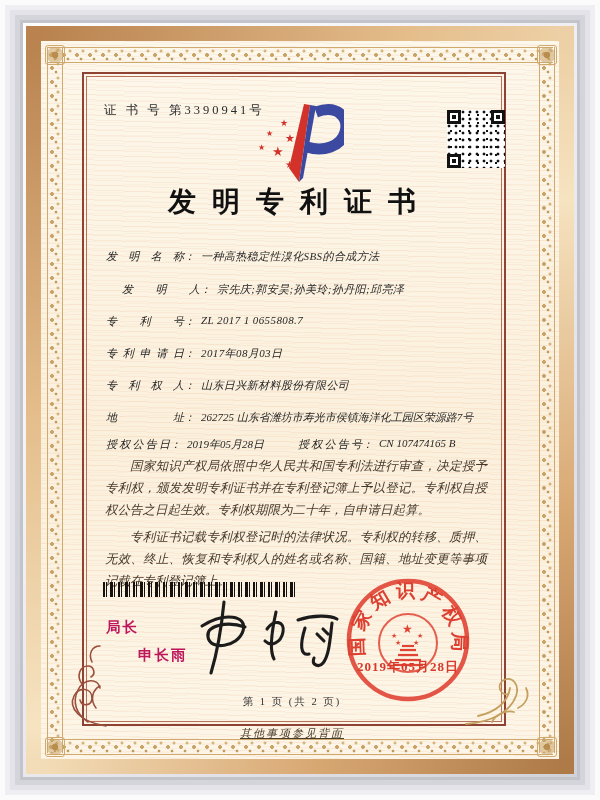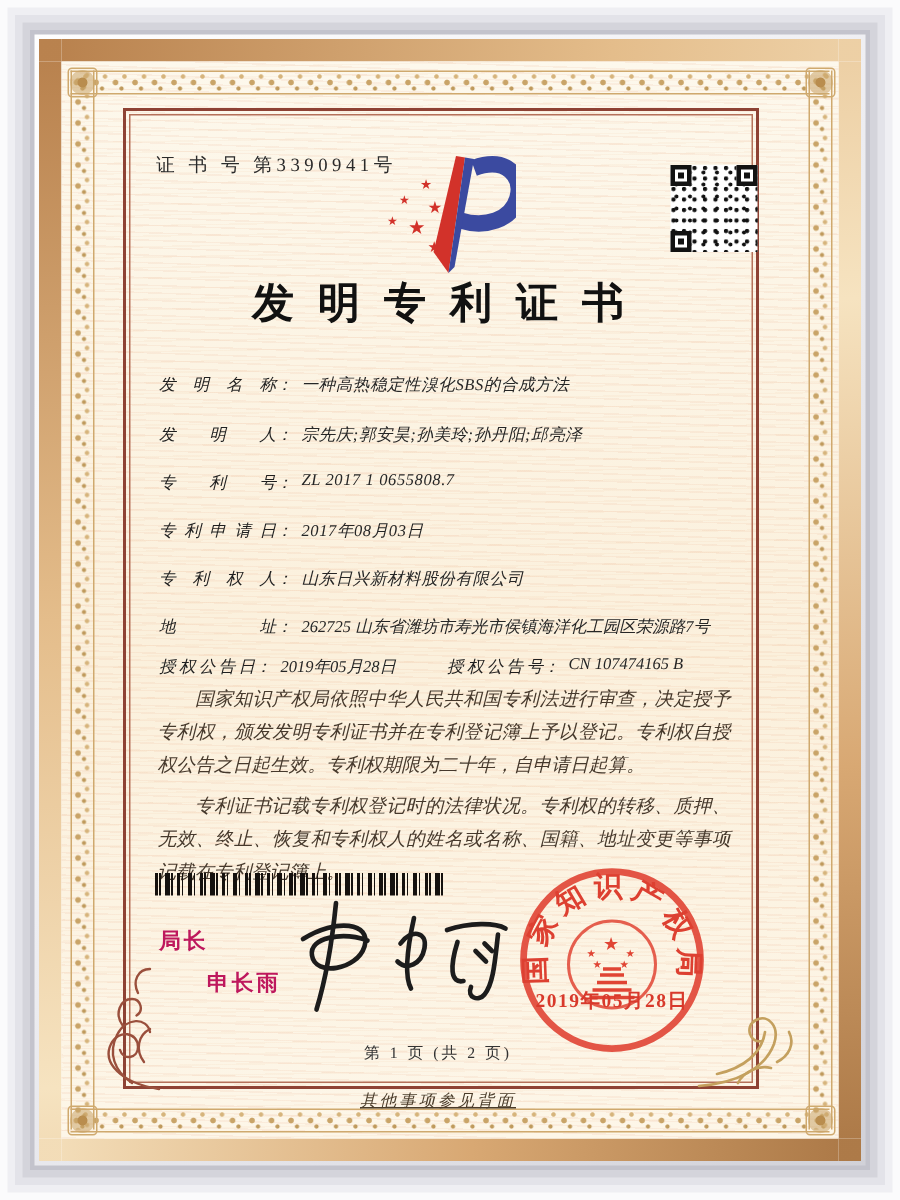--- a/index.html
+++ b/index.html
@@ -113,21 +113,21 @@
   <div class="fp tl"></div>
   <div class="fp tr"></div>
   <div class="fp bl"></div>
 </div>
 
 <div class="abs title">发明专利证书</div>
 
 <div class="abs row" style="top:249px;">
   <span class="lab">发明名称</span><span class="col">：</span><span class="val">一种高热稳定性溴化SBS的合成方法</span>
 </div>
-<div class="abs row" style="top:282px;">
+<div class="abs row" style="top:282px;margin-left:16px;">
   <span class="lab">发明人</span><span class="col">：</span><span class="val">宗先庆;郭安昊;孙美玲;孙丹阳;邱亮泽</span>
 </div>
 <div class="abs row" style="top:314px;">
   <span class="lab">专利号</span><span class="col">：</span><span class="val">ZL 2017 1 0655808.7</span>
 </div>
 <div class="abs row" style="top:346px;">
   <span class="lab">专利申请日</span><span class="col">：</span><span class="val">2017年08月03日</span>
 </div>
 <div class="abs row" style="top:378px;">
   <span class="lab">专利权人</span><span class="col">：</span><span class="val">山东日兴新材料股份有限公司</span>

